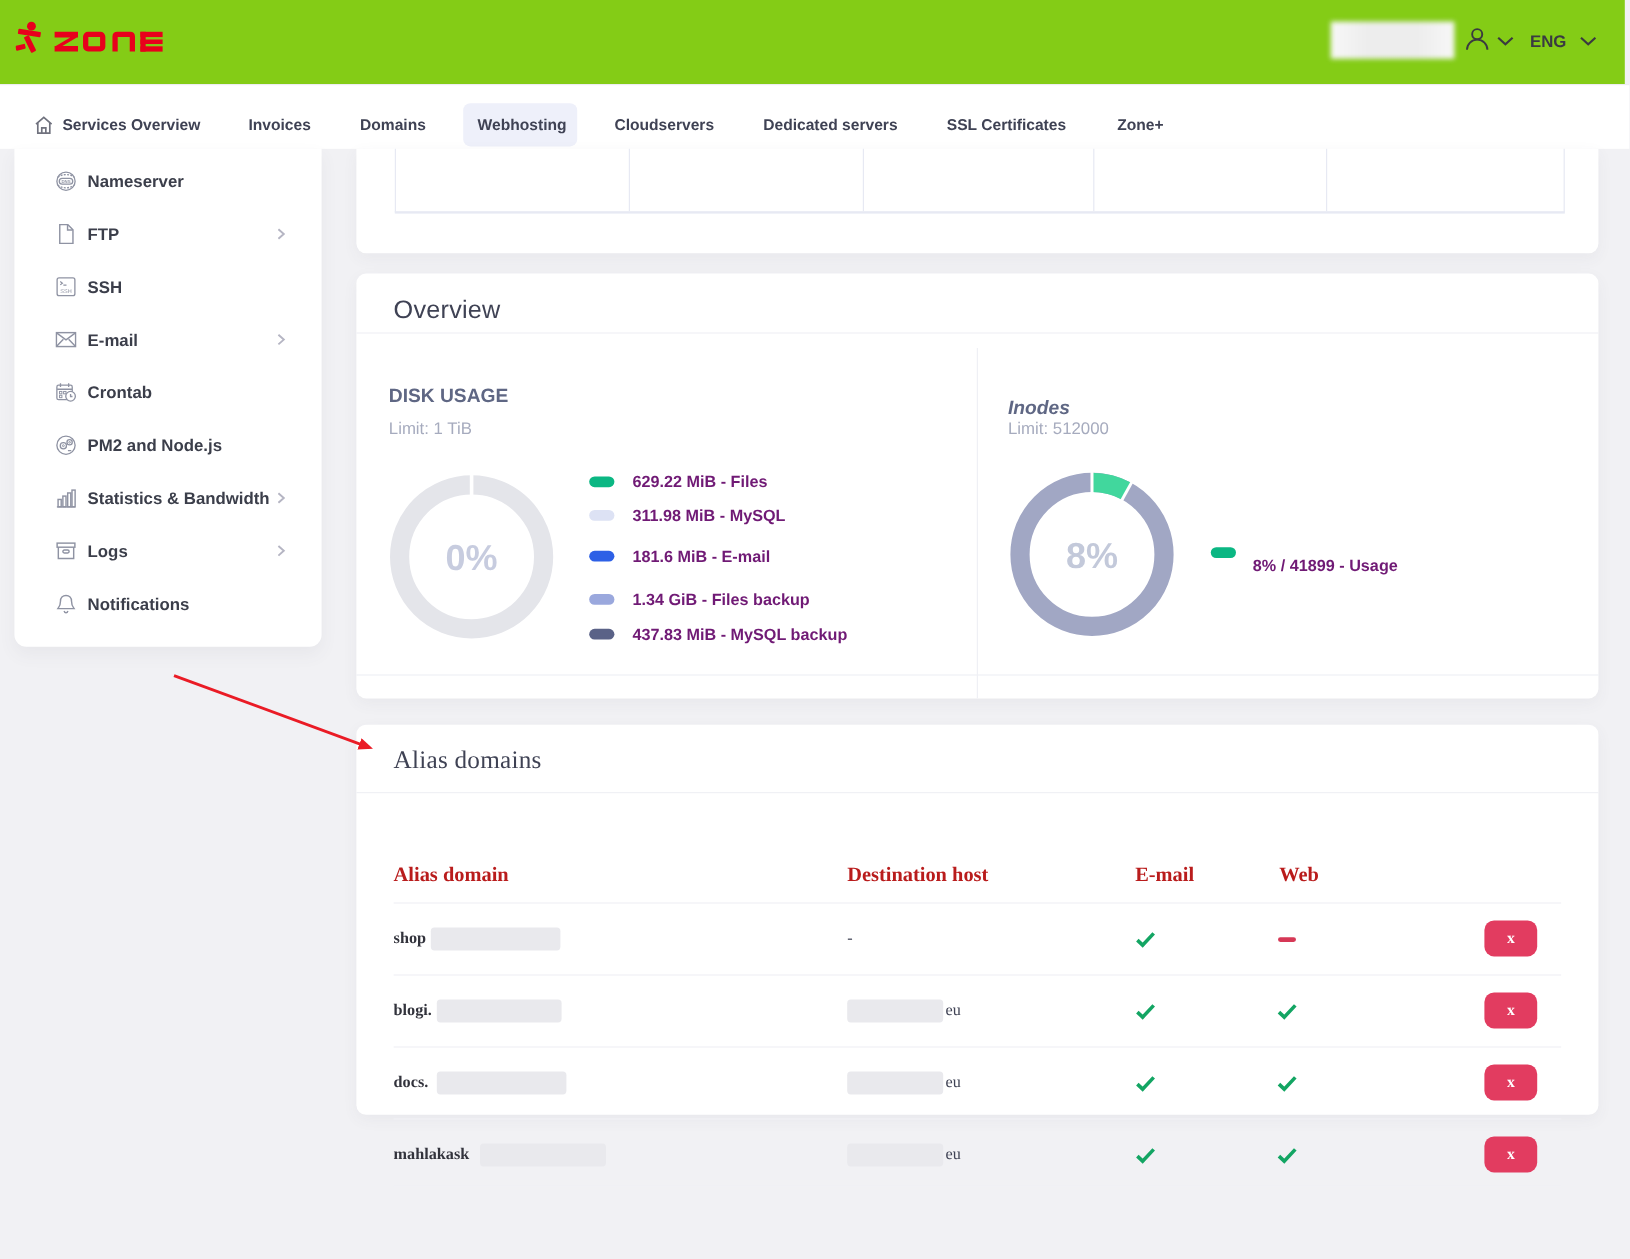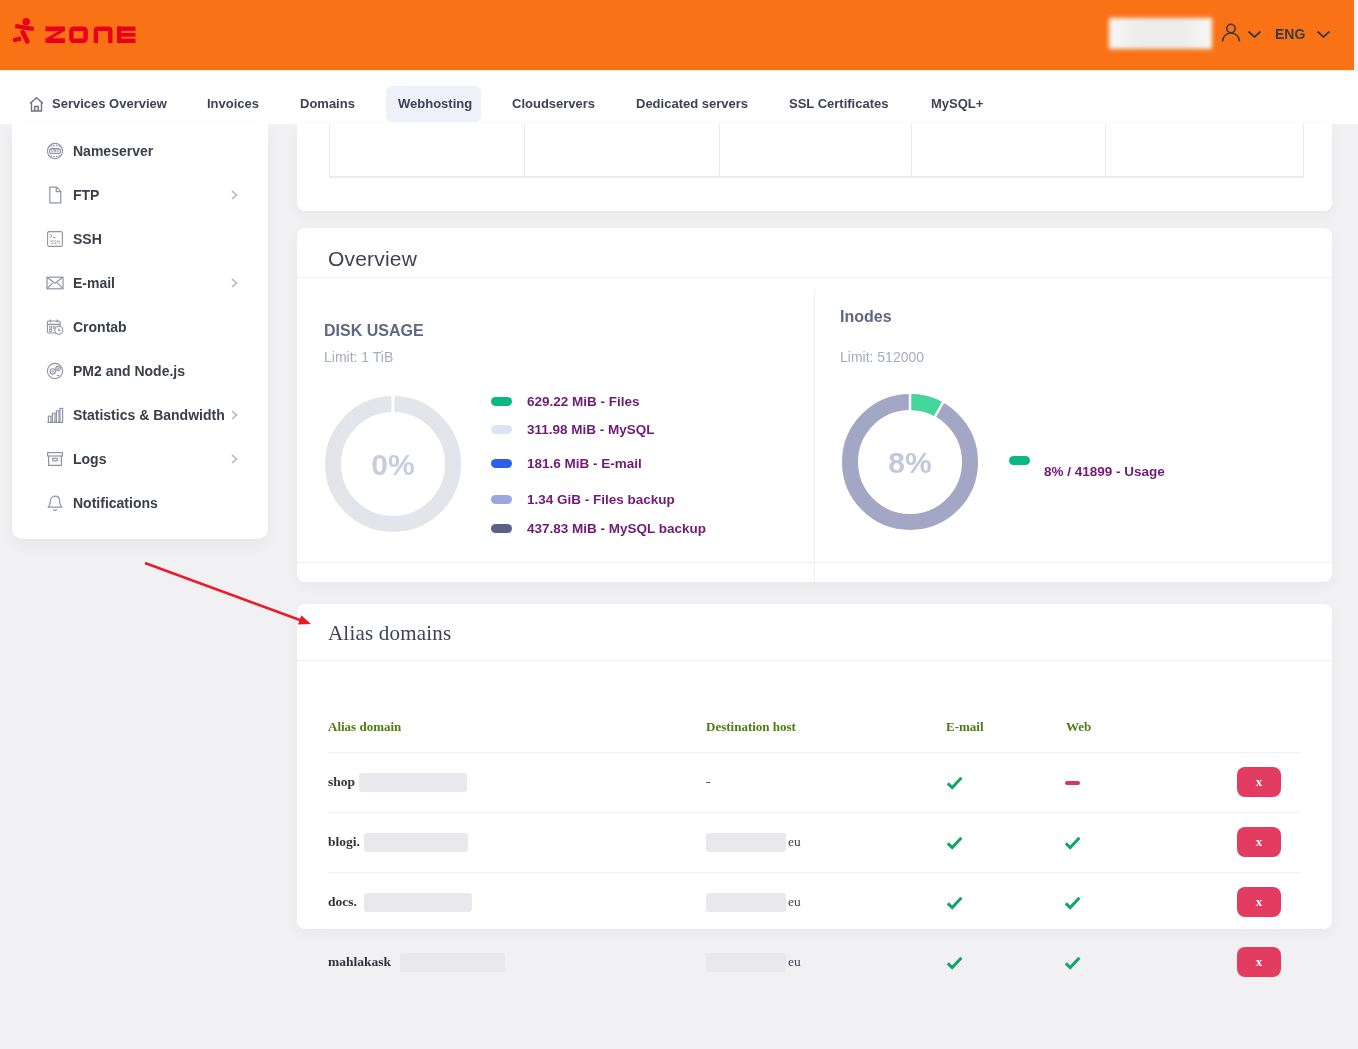--- a/index.html
+++ b/index.html
@@ -1,20 +1,20 @@
 <!DOCTYPE html>
 <html><head>
 <meta charset="utf-8">
 <style>
 * { margin:0; padding:0; box-sizing:border-box; }
 html,body { width:1358px; height:1049px; overflow:hidden; }
 body { font-family:"Liberation Sans", sans-serif; background:#f1f1f4; position:relative; }
 
 
-#hdr { position:absolute; left:0; top:0; width:1354px; height:70px; background:#f97316; }
+#hdr { position:absolute; left:0; top:0; width:1354px; height:70px; background:#84cc16; }
 #nav { position:absolute; left:0; top:70px; width:1358px; height:54px; background:#fff; border-top:1px solid #ededf1; }
 .navitem { position:absolute; top:6px; height:54px; line-height:54px; font-size:13px; font-weight:bold; color:#3f4254; white-space:nowrap; }
 #navpill { position:absolute; left:386px; top:15px; width:95px; height:36px; background:#eef0fa; border-radius:6px; }
 
 
 #userblur { position:absolute; left:1109px; top:18px; width:103px; height:31px; background:linear-gradient(90deg,#f7f7f7,#ededed 30%,#ededed 70%,#f7f7f7); filter:blur(2px); }
 #eng { position:absolute; left:1275px; top:26px; font-size:14px; font-weight:bold; color:#3a3a42; }
 
 
 #sidebar { position:absolute; left:12px; top:124px; width:256px; height:415px; background:#fff; border-radius:0 0 10px 10px; box-shadow:0 6px 14px rgba(80,80,100,0.06); }
@@ -38,21 +38,21 @@
 #ovdivider { position:absolute; left:517px; top:62px; width:1px; height:292px; background:#eff0f5; }
 #ovbodyline { position:absolute; left:0; top:334px; width:1035px; height:1px; background:#eff0f5; }
 .ptitle { position:absolute; font-size:16px; font-weight:bold; color:#5f6784; }
 .plimit { position:absolute; font-size:14px; color:#a6abbe; }
 .lpill { position:absolute; width:21px; height:9px; border-radius:4.5px; }
 .ltext { position:absolute; font-size:13.5px; font-weight:bold; color:#701a75; white-space:nowrap; }
 
 
 #altitle { top:17px; }
 #alheadline { position:absolute; left:0; top:56px; width:1035px; height:1px; background:#f0f1f5; }
-.th { position:absolute; font-size:13px; font-weight:bold; color:#4d7c0f; }
+.th { position:absolute; font-size:17px; font-weight:bold; color:#b91c1c; }
 .rowline { position:absolute; left:31px; width:973px; height:1px; background:#f0f1f5; }
 .dname { position:absolute; font-size:13.5px; font-weight:bold; color:#32333c; white-space:nowrap; }
 .dtext { position:absolute; font-size:13.5px; color:#3f4254; }
 .pill { position:absolute; height:19px; background:#e9e9ed; border-radius:3px; filter:blur(0.6px); }
 .xbtn { position:absolute; left:940px; width:44px; height:30px; background:#e23c60; border-radius:8px; color:#fff; font-size:13px; font-weight:bold; text-align:center; line-height:29px; }
 .chk { position:absolute; width:19px; height:15px; }
 .minus { position:absolute; left:768px; top:177px; width:15px; height:4.2px; border-radius:2px; background:#d63856; }
 </style>
 </head>
 <body>
@@ -98,21 +98,21 @@
     <path d="M3.5,6.5 V15 H13.5 V6.5"></path>
     <path d="M6.8,15 V10.5 H10.2 V15"></path>
   </svg>
   <div class="navitem" style="left:52px;">Services Overview</div>
   <div class="navitem" style="left:207px;">Invoices</div>
   <div class="navitem" style="left:300px;">Domains</div>
   <div class="navitem" style="left:398px;">Webhosting</div>
   <div class="navitem" style="left:512px;">Cloudservers</div>
   <div class="navitem" style="left:636px;">Dedicated servers</div>
   <div class="navitem" style="left:789px;">SSL Certificates</div>
-  <div class="navitem" style="left:931px;">MySQL+</div>
+  <div class="navitem" style="left:931px;">Zone+</div>
 </div>
 
 <div id="sidebar">
   <div class="sitem" style="top:49px;">
     <svg class="sicon" viewBox="0 0 18 18" fill="none" stroke="#8f93a3" stroke-width="1.2">
       <path d="M3.8,1.2 H10.6 L14.8,5.4 V16.8 H3.8 Z"></path>
       <path d="M10.3,1.4 V5.7 H14.6"></path>
     </svg>
     <span class="slabel">FTP</span>
     <svg class="schev" viewBox="0 0 14 14" fill="none" stroke="#b5b5c3" stroke-width="1.6">
@@ -234,21 +234,21 @@
   <div class="ltext" style="left:230px; top:166px;">629.22 MiB - Files</div>
   <div class="lpill" style="left:194px; top:197px; background:#dde2f4;"></div>
   <div class="ltext" style="left:230px; top:194px;">311.98 MiB - MySQL</div>
   <div class="lpill" style="left:194px; top:231px; background:#2d60e6;"></div>
   <div class="ltext" style="left:230px; top:228px;">181.6 MiB - E-mail</div>
   <div class="lpill" style="left:194px; top:267px; background:#9aa8dd;"></div>
   <div class="ltext" style="left:230px; top:264px;">1.34 GiB - Files backup</div>
   <div class="lpill" style="left:194px; top:296px; background:#5a6287;"></div>
   <div class="ltext" style="left:230px; top:293px;">437.83 MiB - MySQL backup</div>
 
-  <div class="ptitle" style="left:543px; top:80px;">Inodes</div>
+  <div class="ptitle" style="left:543px; top:104px;font-style:italic;">Inodes</div>
   <div class="plimit" style="left:543px; top:121px;">Limit: 512000</div>
   <svg width="152" height="152" viewBox="0 0 152 152" style="position:absolute;left:537px;top:158px;">
     <circle cx="76" cy="76" r="60" fill="none" stroke="#a1a7c4" stroke-width="16"></circle>
     <path d="M 76 16 A 60 60 0 0 1 104.9 23.4" fill="none" stroke="#41d79d" stroke-width="16"></path>
     <line x1="76" y1="6" x2="76" y2="28" stroke="#fff" stroke-width="2.5"></line>
     <line x1="110" y1="14.3" x2="99.3" y2="33.6" stroke="#fff" stroke-width="2.5"></line>
     <text x="76" y="87" text-anchor="middle" font-size="30" font-weight="bold" fill="#c3c9da">8%</text>
   </svg>
   <div class="lpill" style="left:712px; top:228px; background:#0bb783;"></div>
   <div class="ltext" style="left:747px; top:236px;">8% / 41899 - Usage</div>

